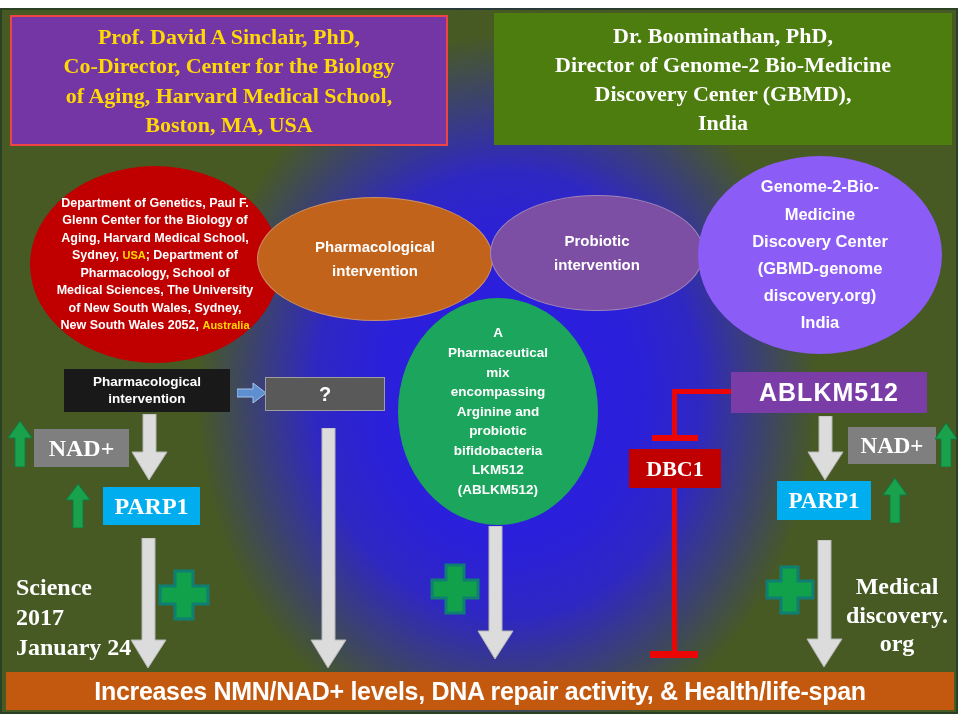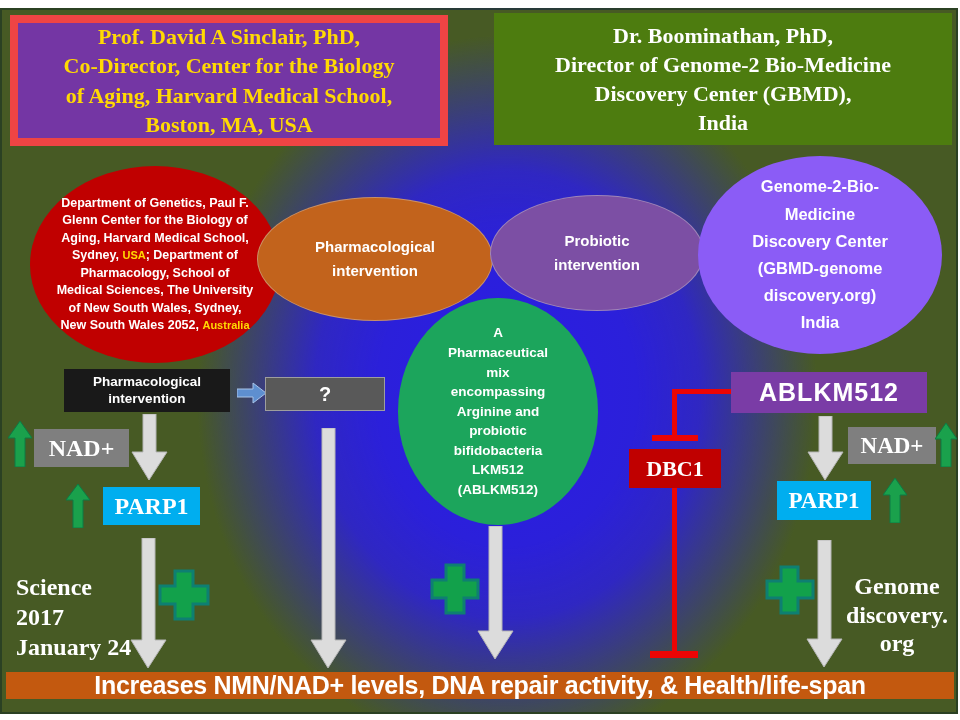--- a/index.html
+++ b/index.html
@@ -7,21 +7,21 @@
   .slide{position:relative;width:960px;height:720px;overflow:hidden;background:#ffffff;}
   .canvas{position:absolute;left:0;top:8px;width:958px;height:706px;box-sizing:border-box;
     border:2px solid rgba(20,45,35,.55);
     background:
       radial-gradient(ellipse 310px 360px at 505px 385px,#2b1ce4 0%,#2b20da 42%,rgba(43,30,222,.85) 62%,rgba(43,30,222,0) 100%),
       #475a24;}
   .abs{position:absolute;box-sizing:border-box;}
   .flexc{display:flex;align-items:center;justify-content:center;text-align:center;}
   .pre{white-space:pre-line;}
 
-  .hdr-left{left:10px;top:15px;width:438px;height:131px;background:#7436a4;border:8px solid #ef4444;
+  .hdr-left{left:10px;top:15px;width:438px;height:131px;background:#7436a4;border:2px solid #ef4444;
     color:#ffd903;font:bold 22px/1.32 "Liberation Serif",serif;}
   .hdr-right{left:494px;top:13px;width:458px;height:132px;background:#4d7c0f;
     color:#ffffff;font:bold 22px/1.32 "Liberation Serif",serif;}
 
   .ell{border-radius:50%;color:#fff;}
   .ell-red{left:30px;top:166px;width:250px;height:197px;background:#c00000;
     font:bold 12.5px/1.4 "Liberation Sans",sans-serif;padding:10px 26px;}
   .ell-red .hl{color:#ffd903;font-size:11px;}
   .ell-orange{left:257px;top:197px;width:236px;height:124px;background:#c2631c;border:1px solid #d8d8d866;
     font:bold 15px/1.6 "Liberation Sans",sans-serif;}
@@ -40,21 +40,21 @@
   .parpL{left:103px;top:487px;width:97px;height:38px;background:#00aeef;color:#fff;font:bold 24px "Liberation Serif",serif;}
   .science{left:16px;top:542px;width:160px;color:#fff;font:bold 24px/1.25 "Liberation Serif",serif;text-align:left;}
 
   .ablkm{left:731px;top:372px;width:196px;height:41px;background:#7a3ca6;color:#fff;
     font:bold 25px "Liberation Sans",sans-serif;letter-spacing:1px;}
   .dbc1{left:629px;top:449px;width:92px;height:39px;background:#c00000;color:#fff;font:bold 22px "Liberation Serif",serif;}
   .nadR{left:848px;top:427px;width:88px;height:37px;background:#7f7f7f;color:#fff;font:bold 23px "Liberation Serif",serif;}
   .parpR{left:777px;top:481px;width:94px;height:39px;background:#00aeef;color:#fff;font:bold 23px "Liberation Serif",serif;}
   .genome{left:834px;top:543px;width:126px;color:#fff;font:bold 24px/1.2 "Liberation Serif",serif;text-align:center;}
 
-  .footer{left:6px;top:672px;width:948px;height:27px;background:#c3590f;color:#fff;
+  .footer{left:6px;top:672px;width:948px;height:38px;background:#c3590f;color:#fff;
     font:bold 25px "Liberation Sans",sans-serif;letter-spacing:-0.3px;}
 
   .redline{background:#ec0505;position:absolute;}
   svg{display:block;}
 </style>
 </head>
 <body>
 
 <div class="slide">
   <div class="canvas"></div>
@@ -179,21 +179,21 @@
   <svg class="abs" style="left:883px;top:478px" width="24" height="45" viewBox="0 0 24 45">
     <polygon points="12,0 24,17 17,17 17,45 7,45 7,17 0,17" fill="#1aa14c" stroke="#0d7a45" stroke-width="1"></polygon>
   </svg>
   <svg class="abs" style="left:765px;top:565px" width="50" height="50" viewBox="0 0 50 50">
     <polygon points="16,2 33,2 33,16 48,16 48,33 33,33 33,48 16,48 16,33 2,33 2,16 16,16" fill="#12a14b" stroke="#0e7f72" stroke-width="3"></polygon>
   </svg>
   <svg class="abs" style="left:806px;top:540px" width="37" height="127" viewBox="0 0 37 127">
     <polygon points="12,0 25,0 25,99 36,99 18,127 1,99 12,99" fill="#dcdcdc" stroke="#b5b5b5" stroke-width="1"></polygon>
   </svg>
   <div class="abs pre genome">
-    <span>Genome
+    <span>Medical
 discovery.
 org</span>
   </div>
 
   <div class="abs flexc footer">
     <span>Increases NMN/NAD+ levels, DNA repair activity, &amp; Health/life-span</span>
   </div>
 </div>
 
 </body></html>

